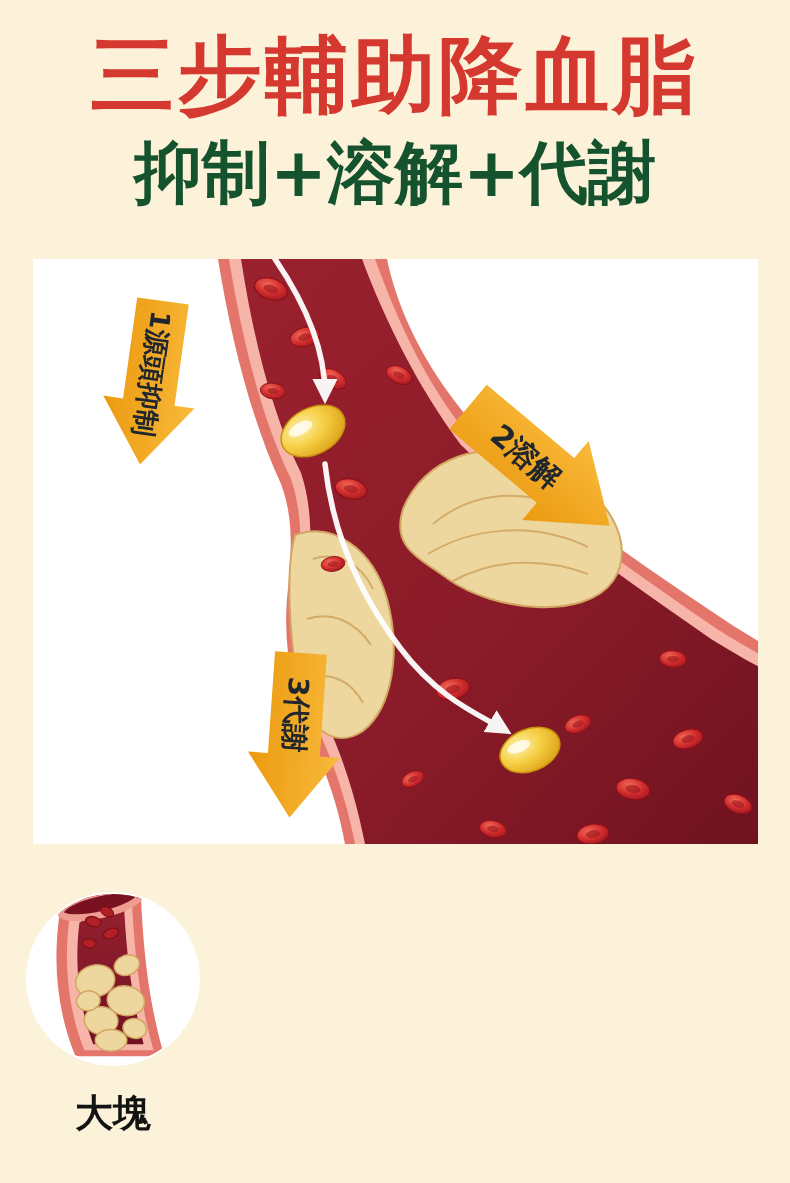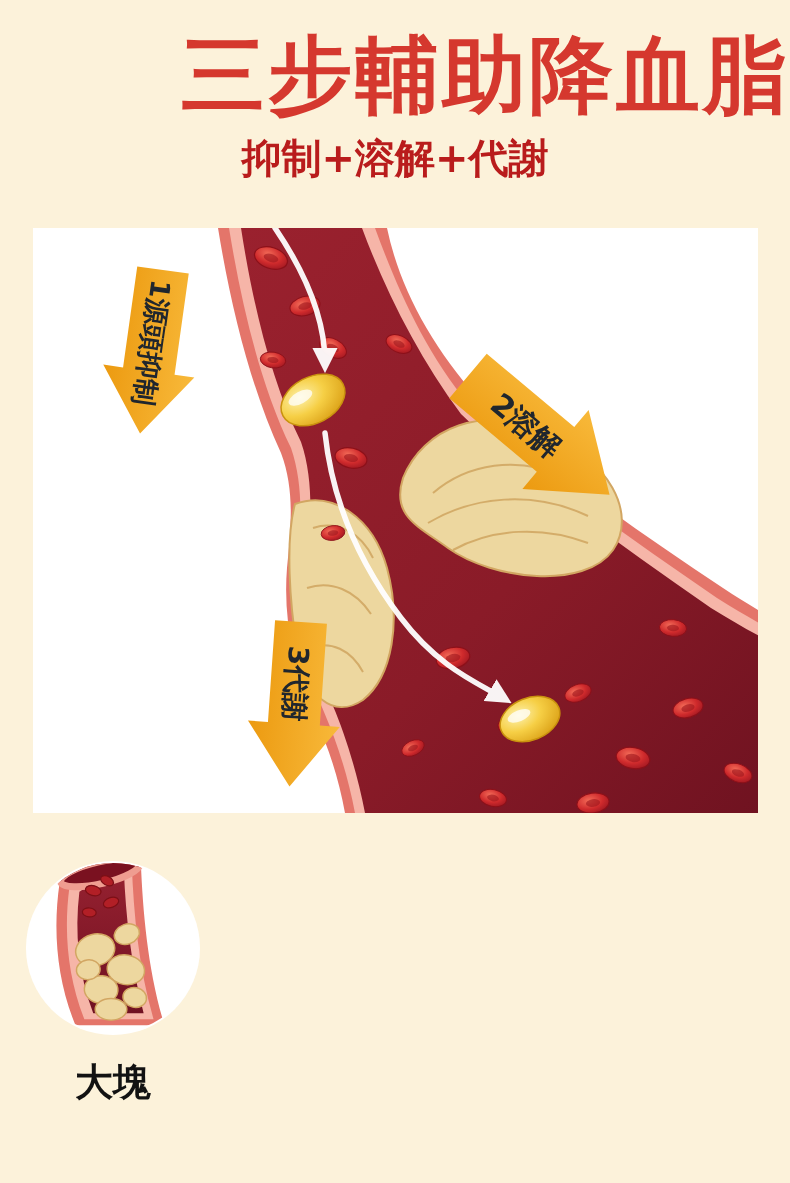--- a/index.html
+++ b/index.html
@@ -6,33 +6,33 @@
   body{
     width:790px;height:1183px;
     background:#fcf2da;
     font-family:"DejaVu Sans","Liberation Sans",sans-serif;
     overflow:hidden;
     position:relative;
   }
   .page{width:790px;height:1183px;}
   .title{
     margin:28px 0 0 0;
-    text-align:right;
+    text-align:center;
     font-size:84px;
     font-weight:900;
     letter-spacing:3px;
     color:#d5382e;
     line-height:1.12;
   }
   .subtitle{
     margin:14px 0 0 0;
     text-align:center;
-    font-size:40px;
+    font-size:68px;
     font-weight:800;
-    color:#b91c1c;
+    color:#14532d;
     line-height:1.1;
   }
   .illustration-box{
     width:725px;height:585px;
     margin:48px auto 0 auto;
     background:#ffffff;
     overflow:hidden;
   }
   .illustration-box svg{display:block;}
   .progress-row{

